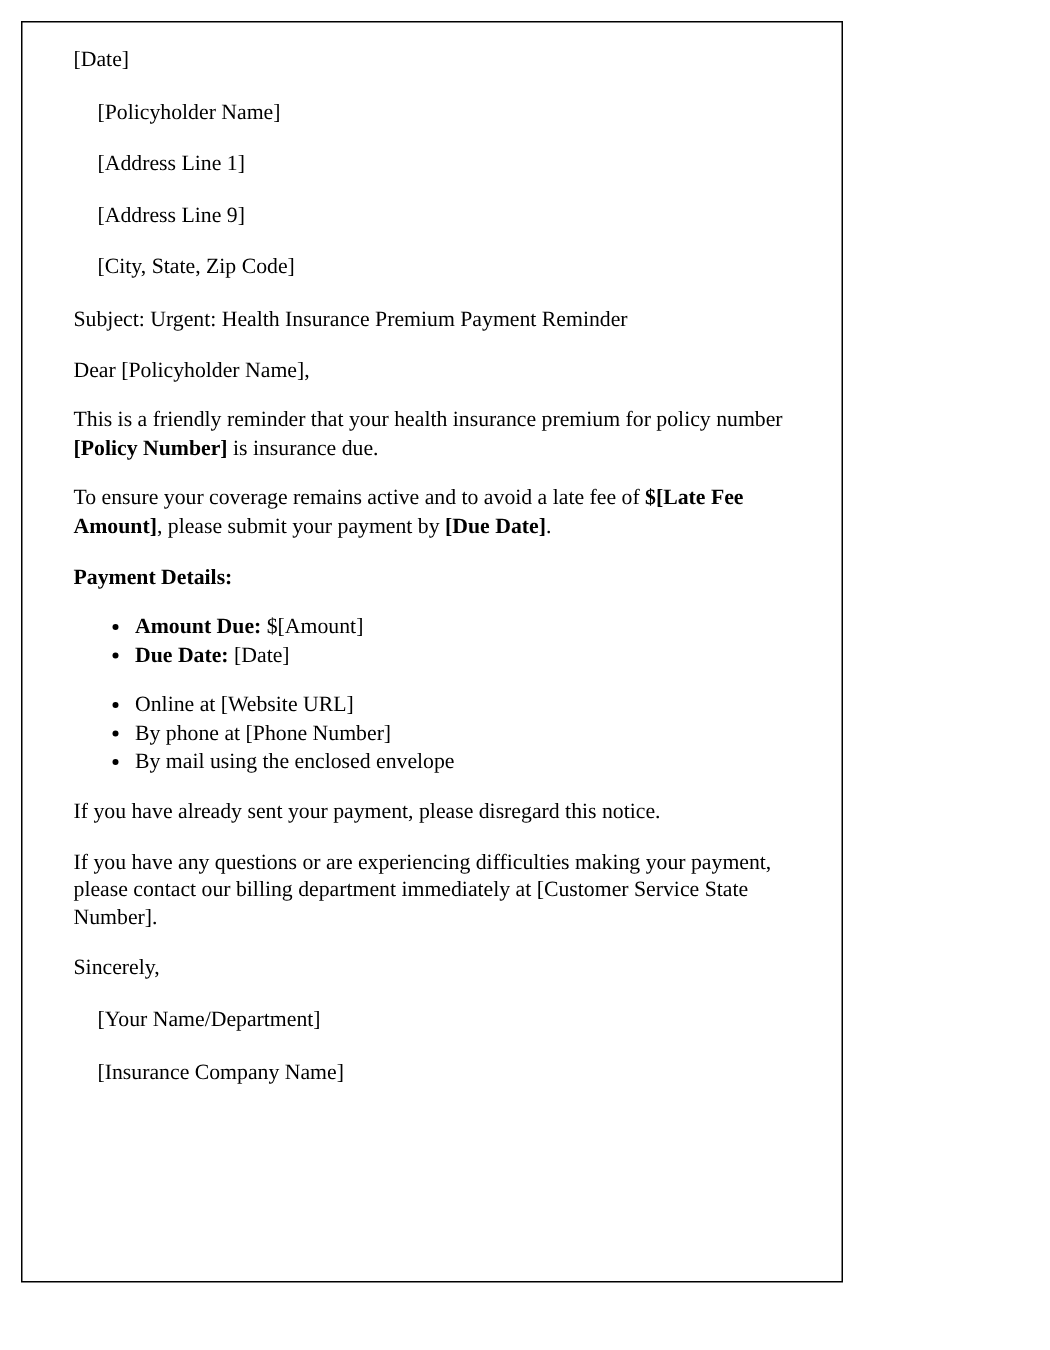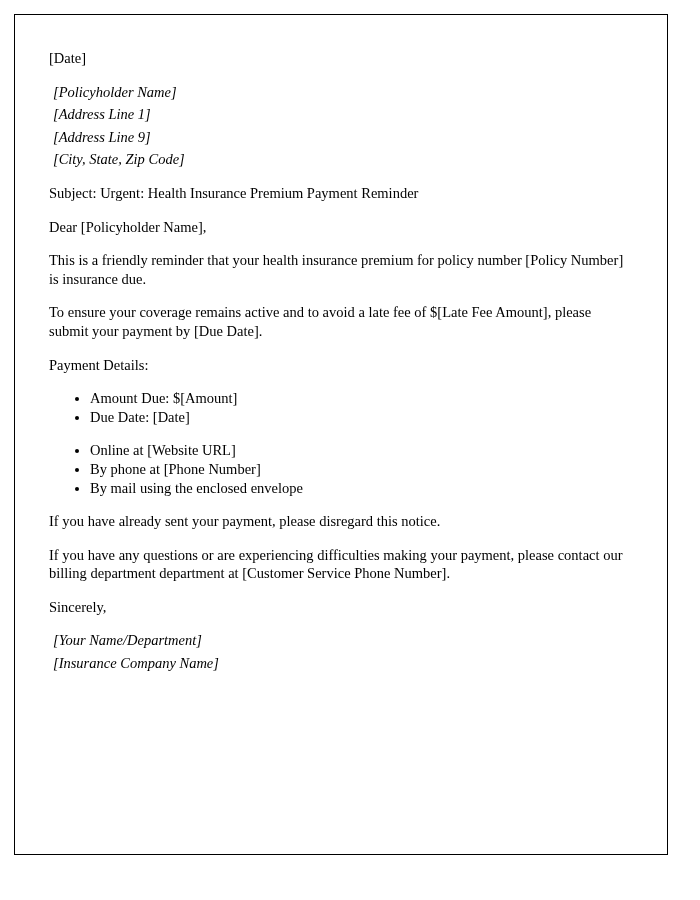--- a/index.html
+++ b/index.html
@@ -11,40 +11,39 @@
     position: relative;
     width: 700px;
     height: 900px;
     background: #ffffff;
     overflow: hidden;
   }
   .letter-frame {
     position: absolute;
     left: 14px;
     top: 14px;
-    width: 654px;
+    width: 548px;
     height: 841px;
     box-sizing: border-box;
     border: 1px solid #000000;
     background: #ffffff;
-    padding: 34px 34px;
+    padding: 16px 34px;
     font-family: "Liberation Serif", "DejaVu Serif", serif;
     font-size: 14.5px;
     line-height: 18.6px;
     color: #000000;
   }
   .para {
     margin: 0 0 15px 0;
   }
   .tight {
-    margin: 4px;
-    font-style: italic;
+    margin: 16px;
   }
   .bold {
-    font-weight: normal;
+    font-weight: bold;
   }
   ul.bullets {
     margin: 0 0 15px 0;
     padding: 0 0 0 41px;
     list-style-type: disc;
   }
   ul.bullets li {
     margin: 0;
     padding: 0;
   }
@@ -81,21 +80,21 @@
 
 
     <ul class="bullets">
       <li>Online at [Website URL]</li>
       <li>By phone at [Phone Number]</li>
       <li>By mail using the enclosed envelope</li>
     </ul>
 
     <p class="para">If you have already sent your payment, please disregard this notice.</p>
 
-    <p class="para">If you have any questions or are experiencing difficulties making your payment, please contact our billing department department at [Customer Service Phone Number].</p>
+    <p class="para">If you have any questions or are experiencing difficulties making your payment, please contact our billing department immediately at [Customer Service State Number].</p>
 
     <p class="para">Sincerely,</p>
 
     <div class="para">
       <div class="tight">[Your Name/Department]</div>
       <div class="tight">[Insurance Company Name]</div>
     </div>
 
   </div>
 </div>

